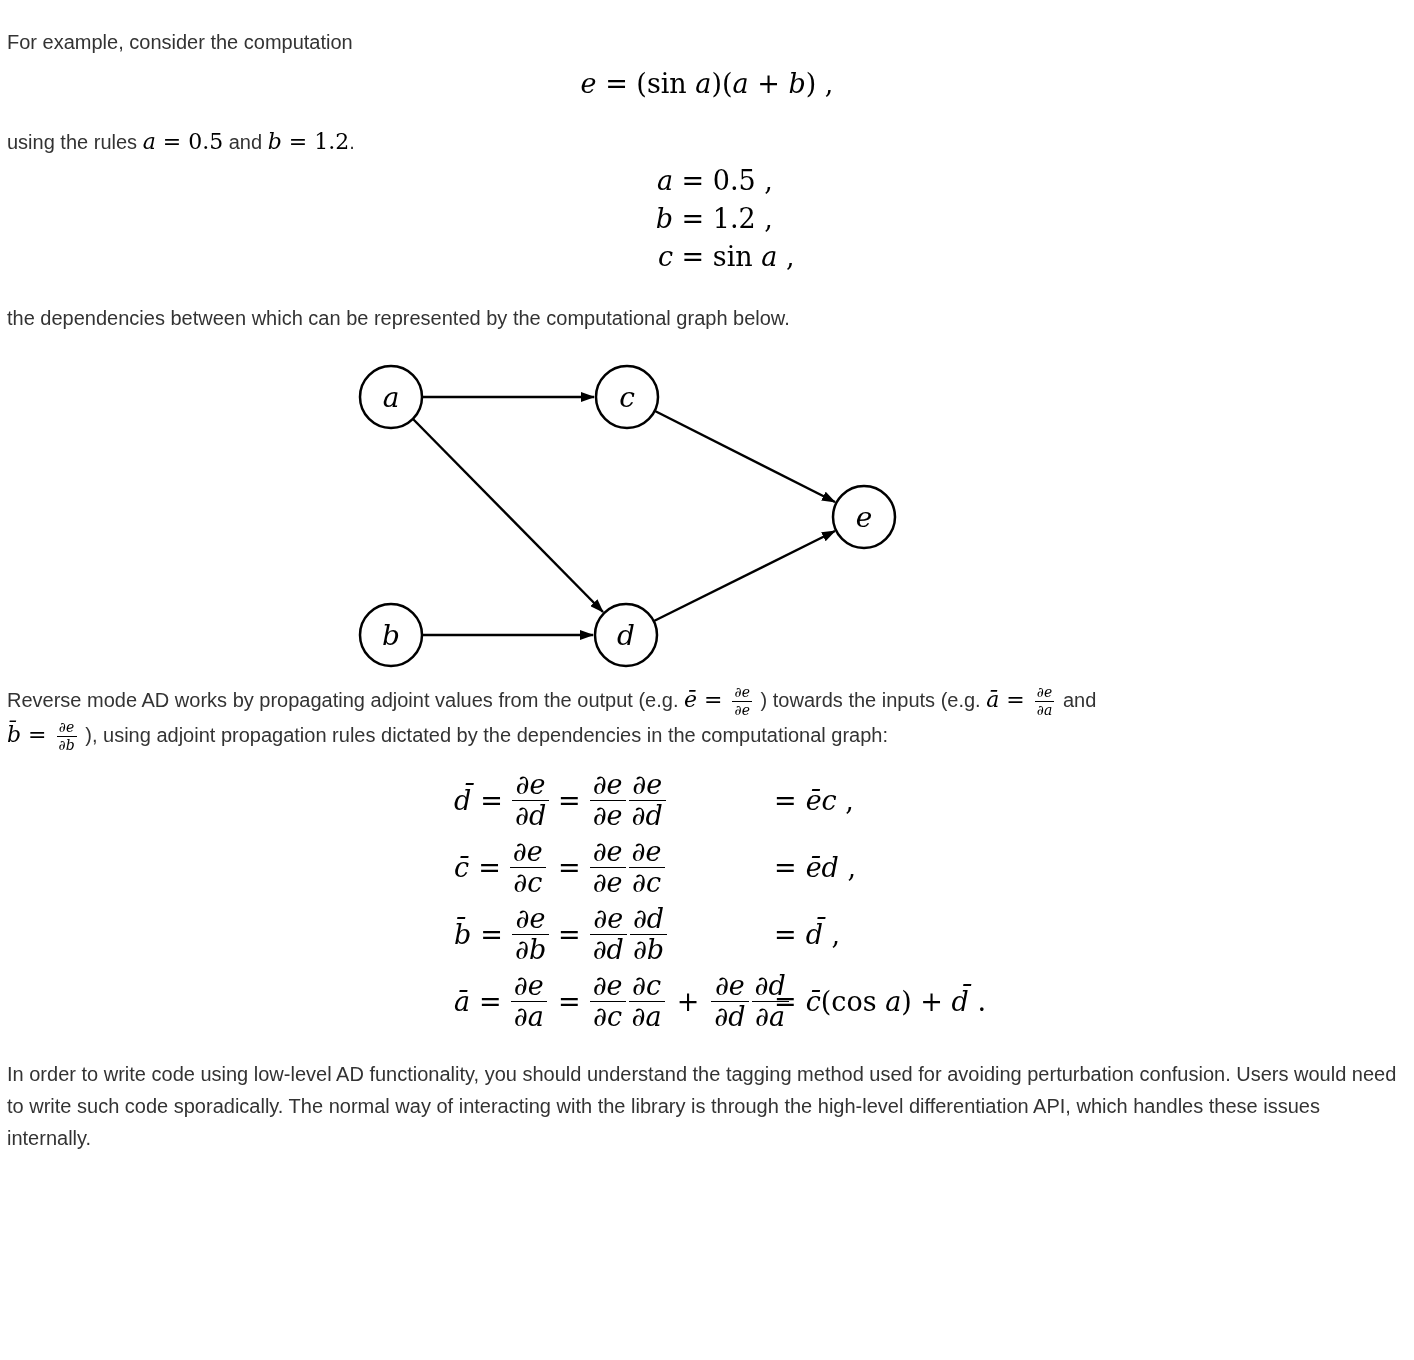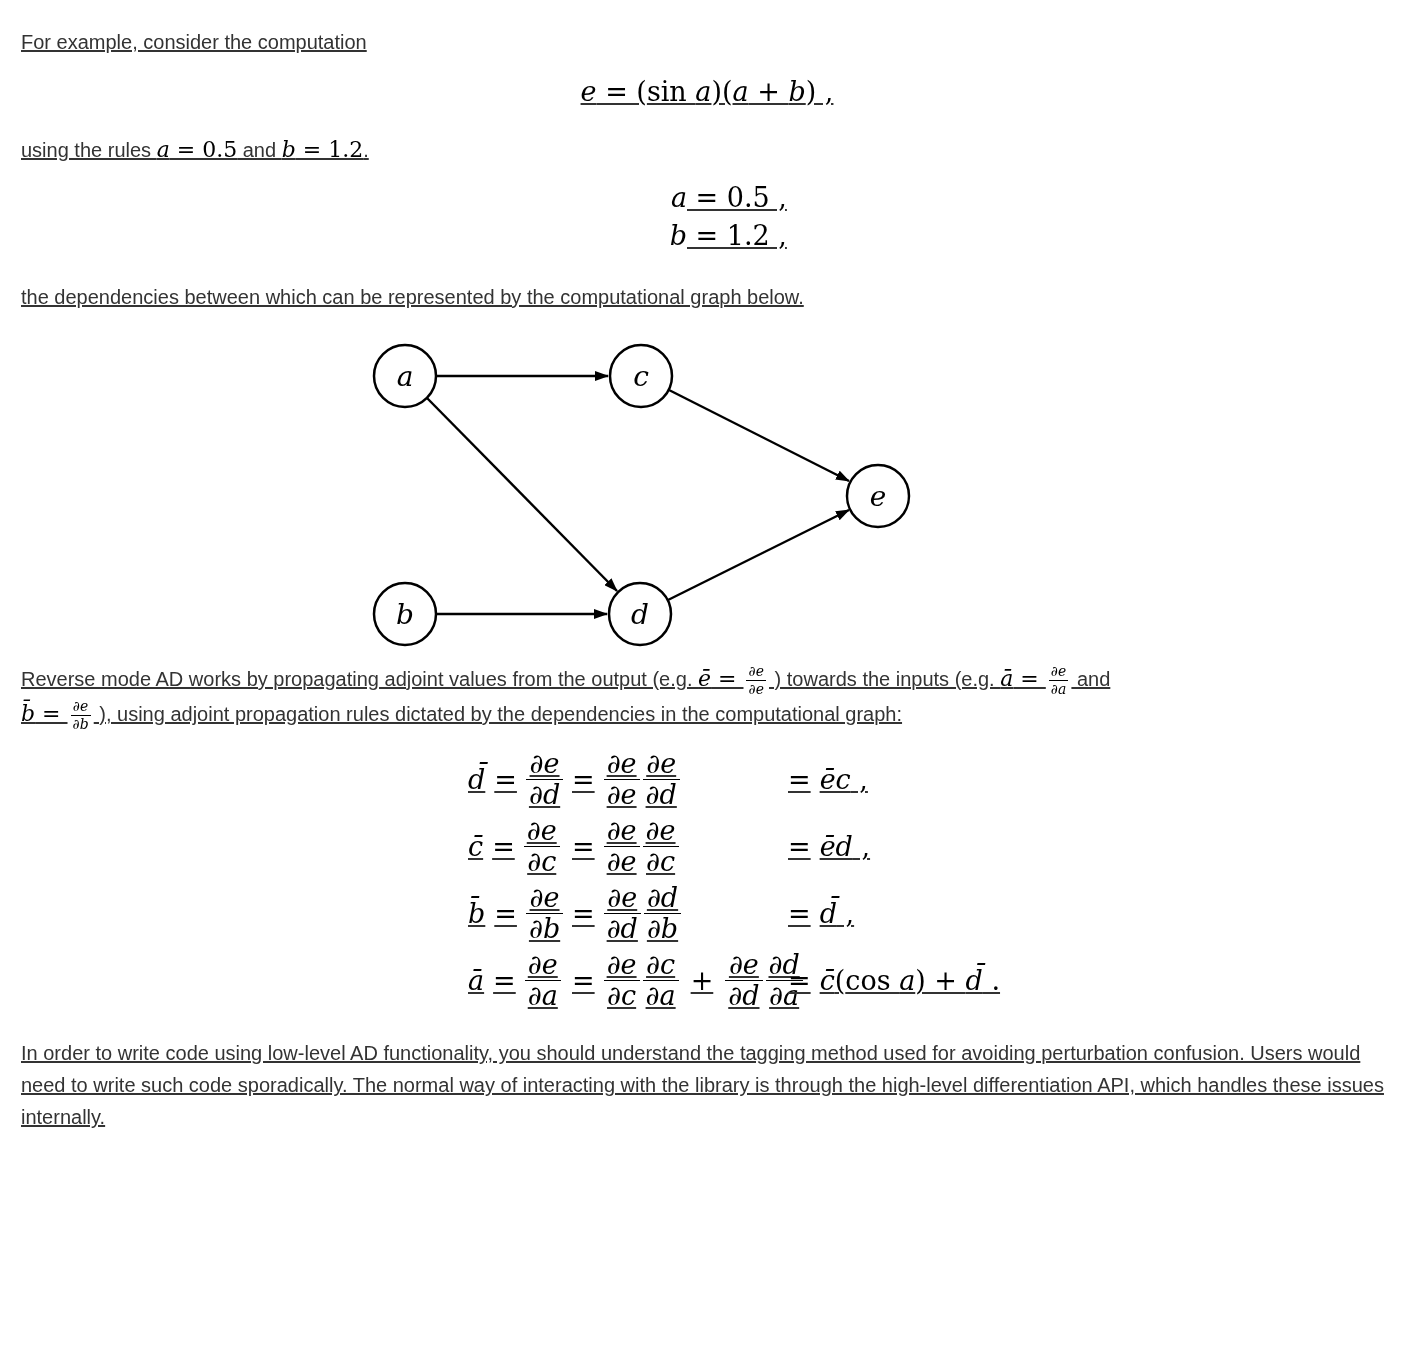--- a/index.html
+++ b/index.html
@@ -1,25 +1,25 @@
 <!DOCTYPE html>
 <html><head>
 <meta charset="utf-8">
 <style>
   html,body{margin:0;padding:0;background:#fff;}
   body{width:1414px;height:1360px;overflow:hidden;
        font-family:"Liberation Sans","DejaVu Sans",sans-serif;
        color:#333;font-size:20px;}
-  .page{padding:0 21px;text-decoration:underline;}
+  .page{padding:0 7px;}
   p{margin:0;line-height:32px;}
   .mt26{margin-top:26px;}
   .mt22{margin-top:22px;}
   .mt24{margin-top:24px;}
-  .mt14{margin-top:14px;}
-  .mt20{margin-top:13px;}
+  .mt14{margin-top:6px;}
+  .mt20{margin-top:4px;}
   .mt10{margin-top:10px;}
   .mt4{}
   .mt16{margin-top:16px;}
 
   
   .mi{font-family:"DejaVu Serif","Liberation Serif",serif;font-style:italic;color:#000;}
   .mr{font-family:"DejaVu Serif","Liberation Serif",serif;font-style:normal;color:#000;text-align:right;}
   .body-text .mi,.body-text .mr{font-size:22px;}
 
   
@@ -67,20 +67,21 @@
   <p class="body-text mt26">For example, consider the computation</p>
 
   <div class="disp-eq mt14"><span class="mi">e</span><span> = (</span><span>sin </span><span class="mi">a</span><span>)(</span><span class="mi">a</span><span> + </span><span class="mi">b</span><span>) ,</span></div>
 
   <p class="body-text mt22"><span>using the rules </span><span class="mi">a</span><span class="mr"> = 0.5</span><span> and </span><span class="mi">b</span><span class="mr"> = 1.2</span><span>.</span></p>
 
 
   <div class="ops mt20">
     <div class="op-row"><span class="op-lhs mi">a</span><span class="mr"><span> = 0.5 ,</span></span></div>
     <div class="op-row"><span class="op-lhs mi">b</span><span class="mr"><span> = 1.2 ,</span></span></div>
+    <div class="op-row"><span class="op-lhs mi">c</span><span class="mr"><span> = </span><span>sin </span><span class="mi">a</span><span> ,</span></span></div>
   </div>
 
   <p class="body-text mt26">the dependencies between which can be represented by the computational graph below.</p>
 
   <svg class="graph mt10" viewBox="0 0 1414 340">
     <defs>
       <marker id="arrow" viewBox="0 0 14 10" refX="13" refY="5" markerWidth="14" markerHeight="10" markerUnits="userSpaceOnUse" orient="auto">
         <path d="M0,0 L14,5 L0,10 Z" fill="#000"></path>
       </marker>
     </defs>

